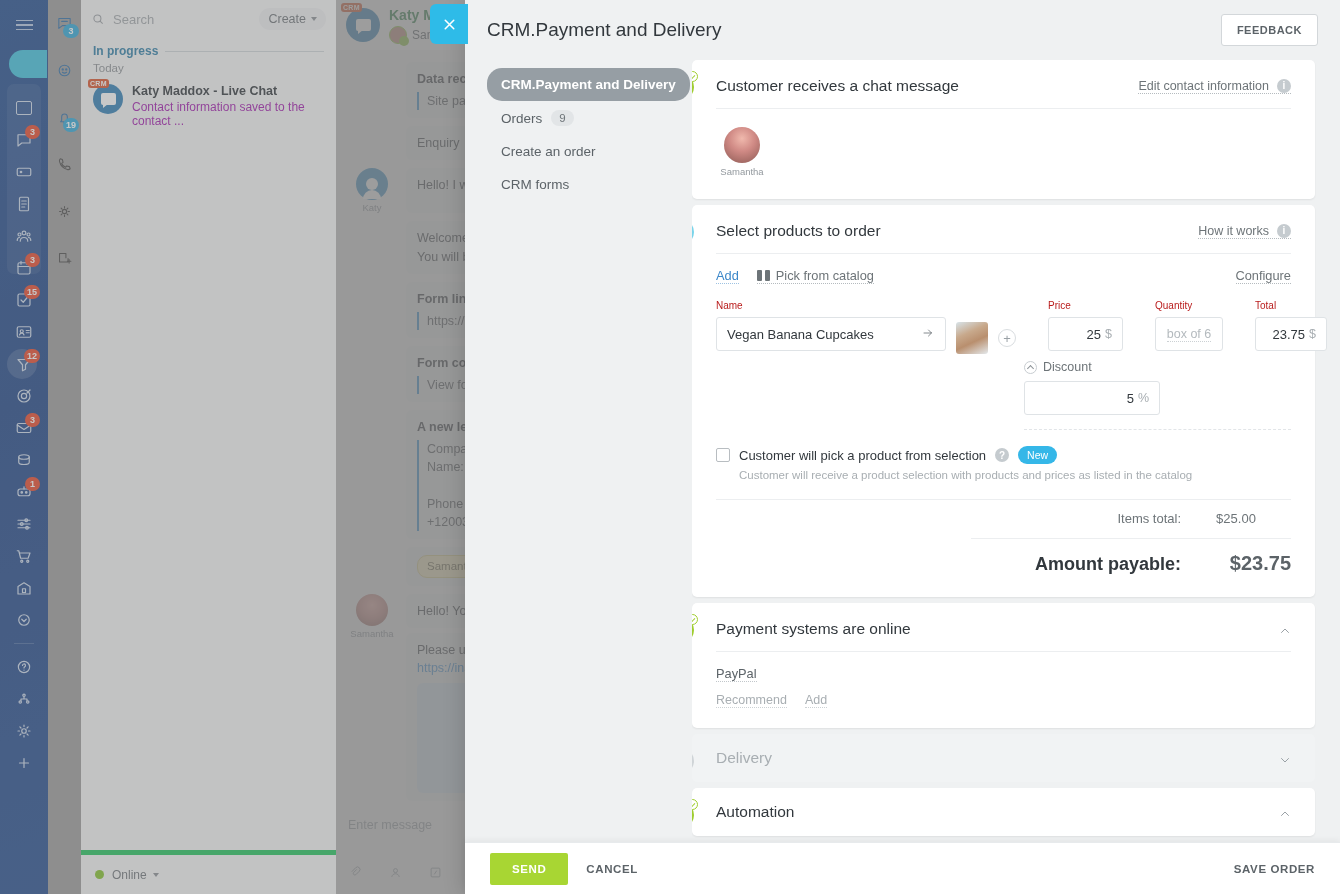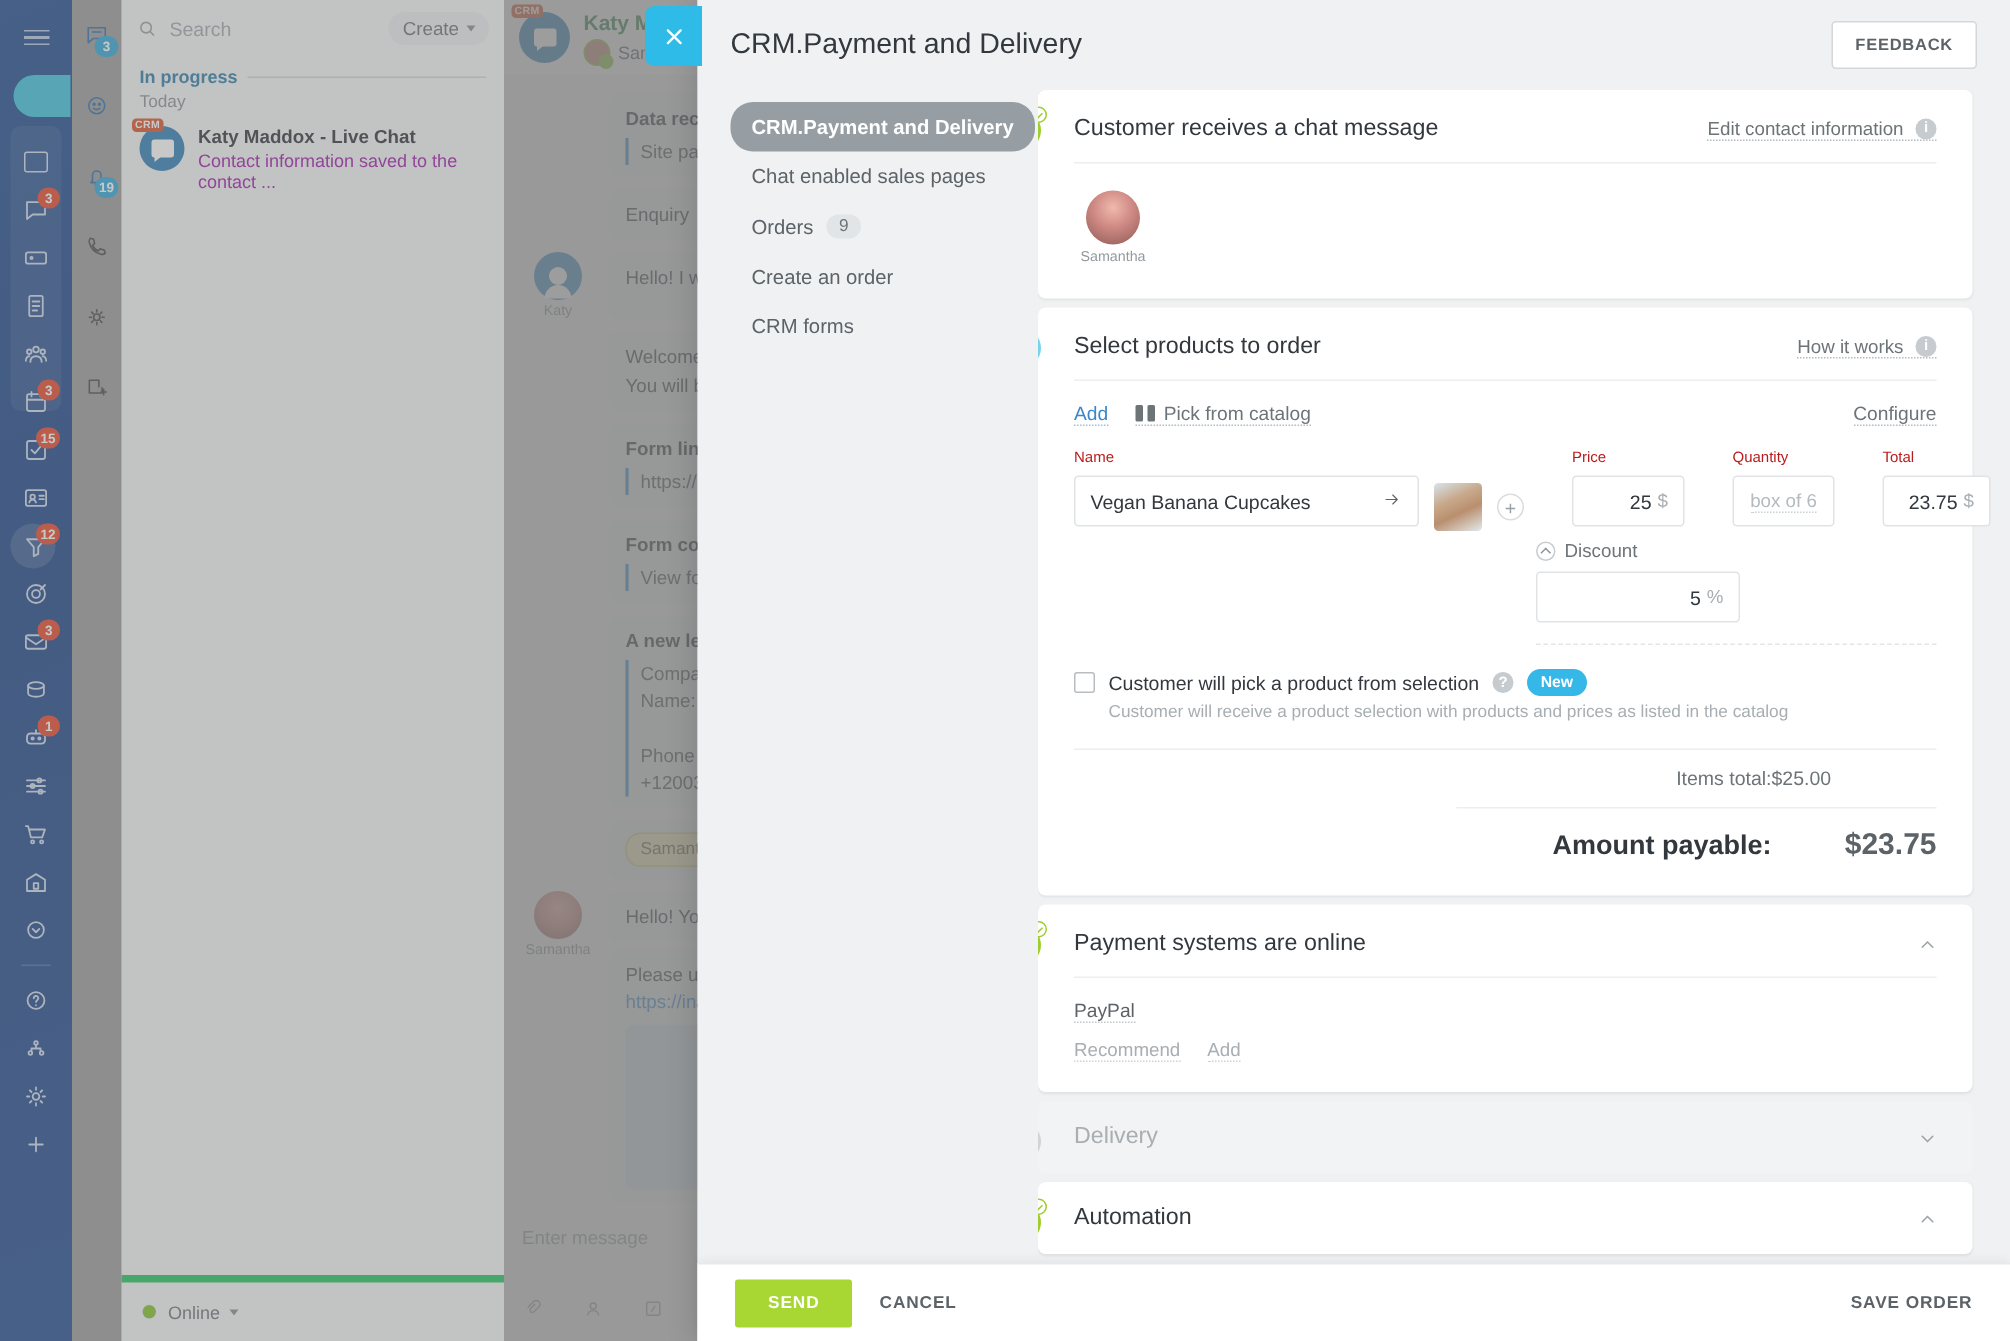--- a/index.html
+++ b/index.html
@@ -265,26 +265,26 @@
   .disc-wrap { margin-left:308px; }
   .disc-lbl { display:flex; align-items:center; gap:6px; font-size:12.5px; color:#6d7478; }
   .circ-up { width:13px;height:13px;border-radius:50%;border:1px solid #c8cdd1; display:flex;align-items:center;justify-content:center;}
   .circ-up::after{content:"";width:4px;height:4px;border-left:1.3px solid #8d9398;border-top:1.3px solid #8d9398;transform:rotate(45deg);margin-top:2px;}
   .f-disc { width:136px; justify-content:flex-end; gap:4px; margin-top:7px; height:34px; }
   .dashline { height:0; border-top:1px dashed #e2e5e8; margin:14px 24px 0 332px; }
 
   .chkrow { display:flex; align-items:center; gap:9px; padding:16px 24px 0 24px; }
   .chkbox { width:14px;height:14px;border:1.5px solid #b8bdc1;border-radius:2px; }
   .chklbl { font-size:13px; color:#32383d; }
-  .newpill { background:#35b7e8; color:#fff; font-size:10.5px; font-weight:bold; border-radius:10px; padding:3px 9px; }
+  .newpill { background:#35b7e8; color:#fff; font-size:10.5px; font-weight:normal; border-radius:10px; padding:3px 9px; }
   .chksub { font-size:11.5px; color:#a8aeb2; padding:5px 24px 0 47px; }
 
   .totsep { height:1px; background:#eceef0; margin:18px 24px 0 24px; }
   .totrow { display:flex; justify-content:flex-end; align-items:center; padding:11px 24px 0 37px; font-size:13px; color:#6d7478; }
-  .totrow .v { width:110px; text-align:left; color:#6d7478; }
+  .totrow .v { width:110px; text-align:center; color:#6d7478; }
   .totrow.save { color:#9fb52e; padding-top:8px; }
   .totrow.save .v { color:#9fb52e; }
   .totsep2 { height:1px; background:#eceef0; margin:12px 24px 0 auto; width:320px; }
   .payrow { display:flex; justify-content:flex-end; align-items:baseline; padding:13px 24px 22px 24px; }
   .payrow .lbl { font-size:18px; font-weight:bold; color:#32383d; }
   .payrow .v { width:110px; text-align:right; font-size:20px; font-weight:bold; color:#5c6368; }
 
   
   .s3body { padding:14px 24px 20px 24px; }
   .s3name { font-size:12.8px; color:#5c6368; border-bottom:1px dotted #c2c7cb; width:fit-content; }
@@ -674,23 +674,20 @@
     <div class="m-head">
       <h1 class="m-title">CRM.Payment and Delivery</h1>
       <button class="m-feedback">FEEDBACK</button>
     </div>
 
     <div class="m-body">
 
       <div class="m-nav">
         <div class="nit sel">
           <span>CRM.Payment and Delivery</span>
-        </div>
-        <div class="nit">
-          <span>Chat enabled sales pages</span>
         </div>
         <div class="nit">
           <span>Orders</span>
           <span class="cnt">9</span>
         </div>
         <div class="nit">
           <span>Create an order</span>
         </div>
         <div class="nit">
           <span>CRM forms</span>

